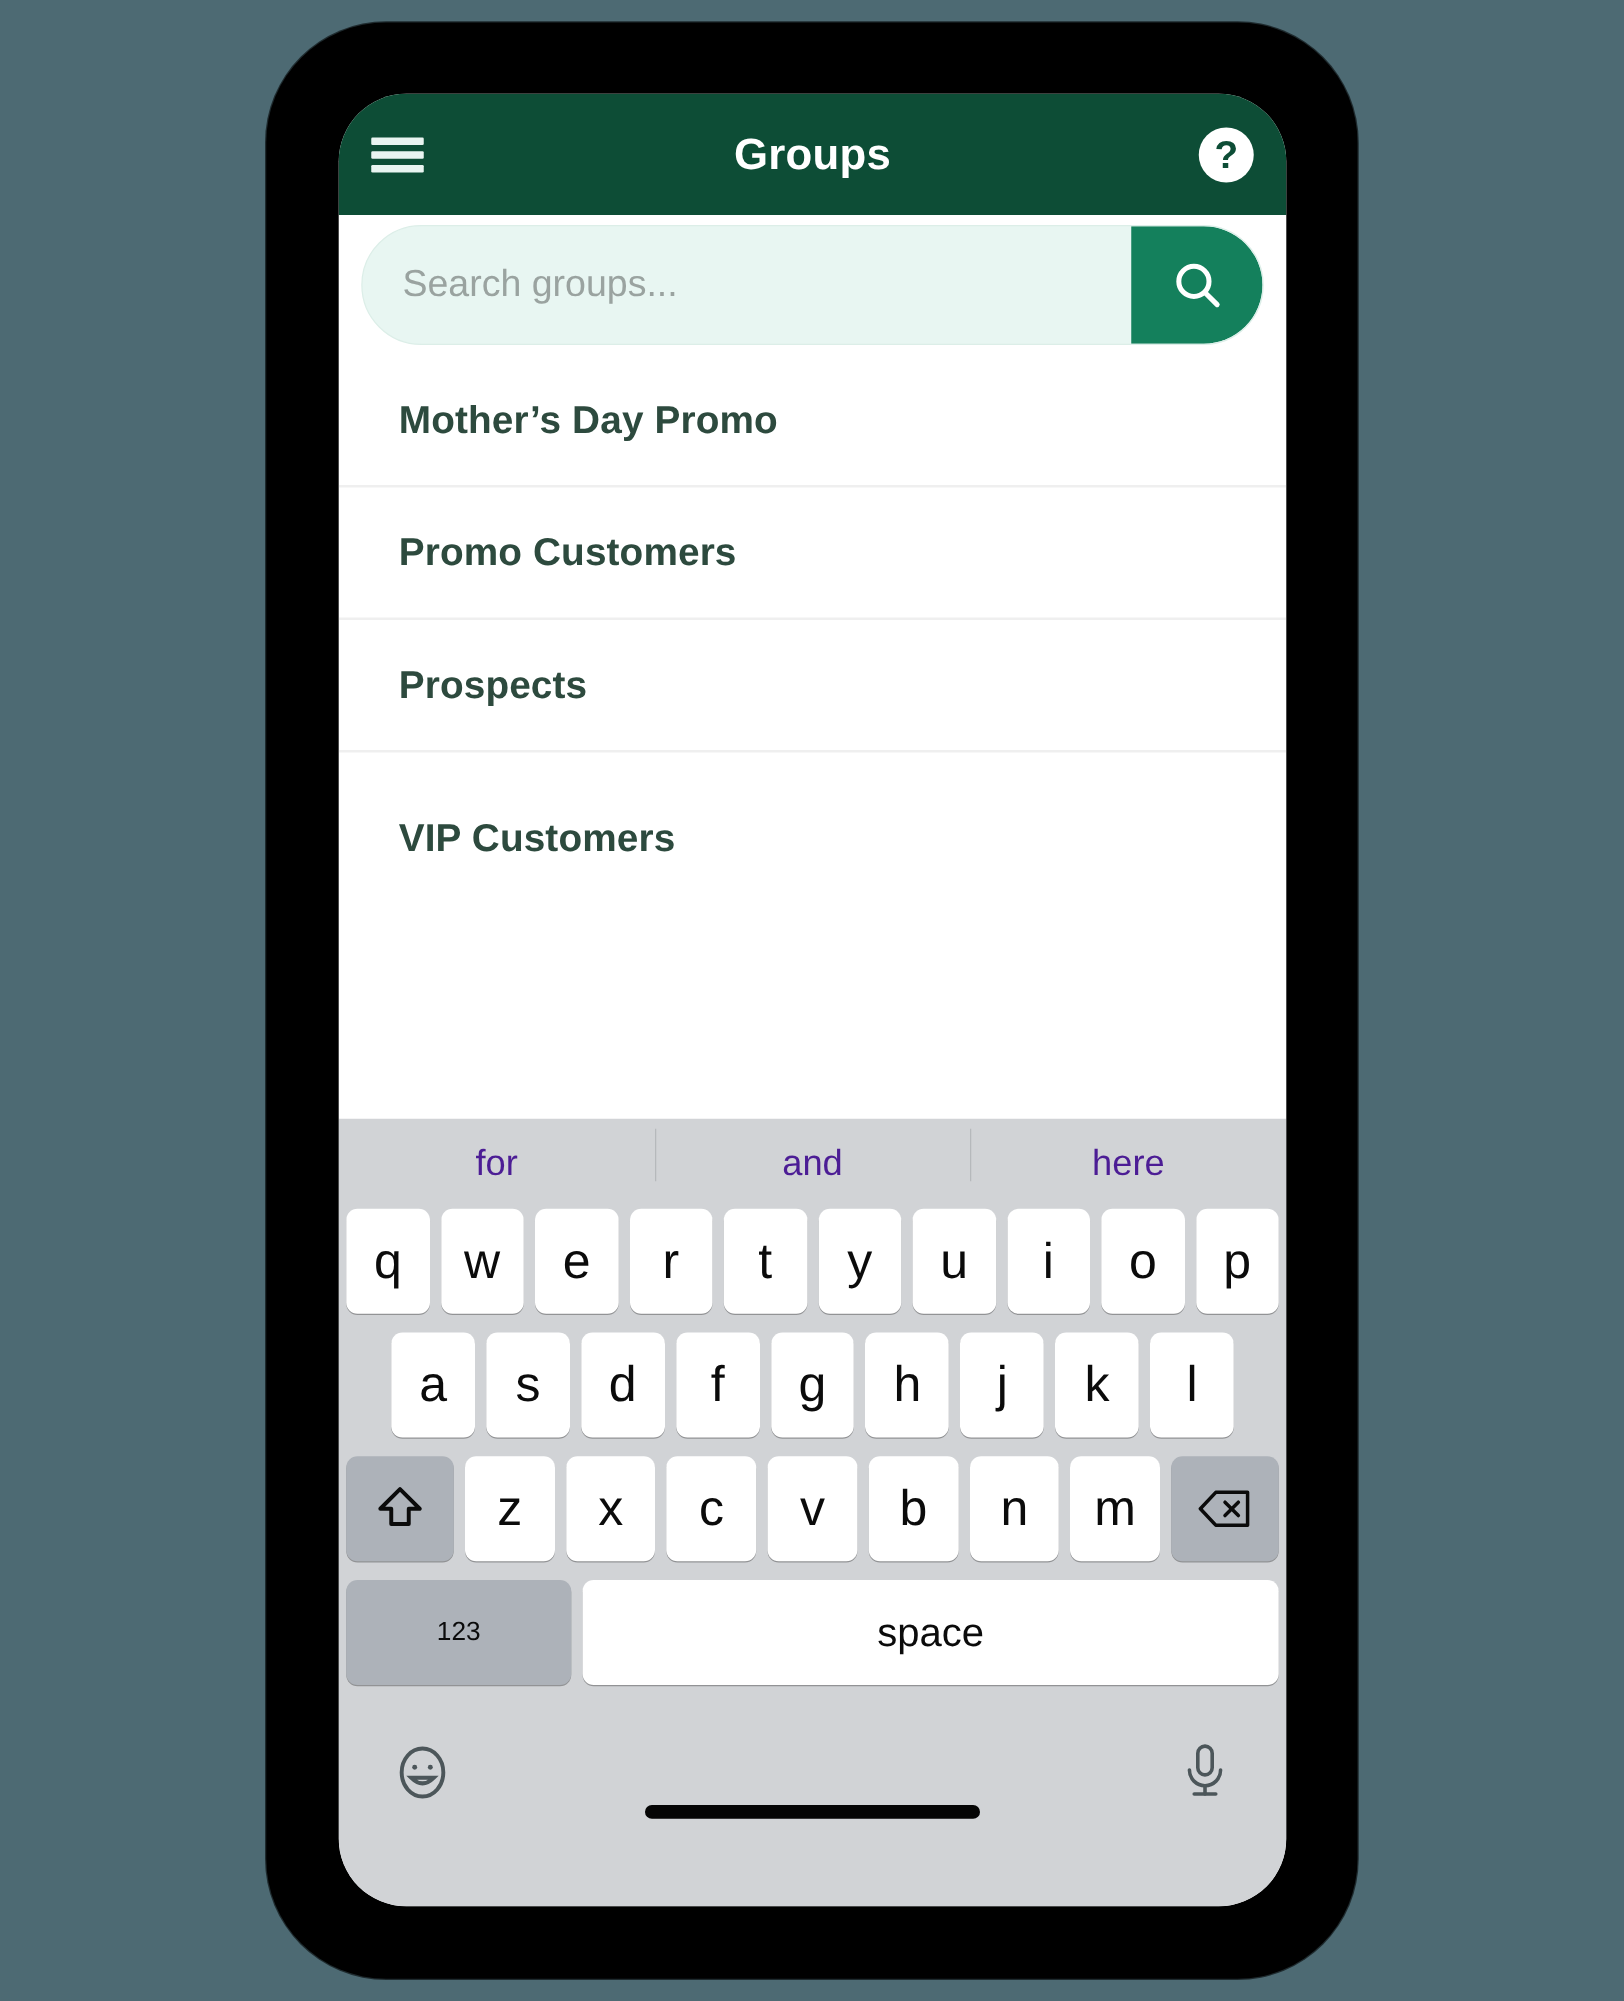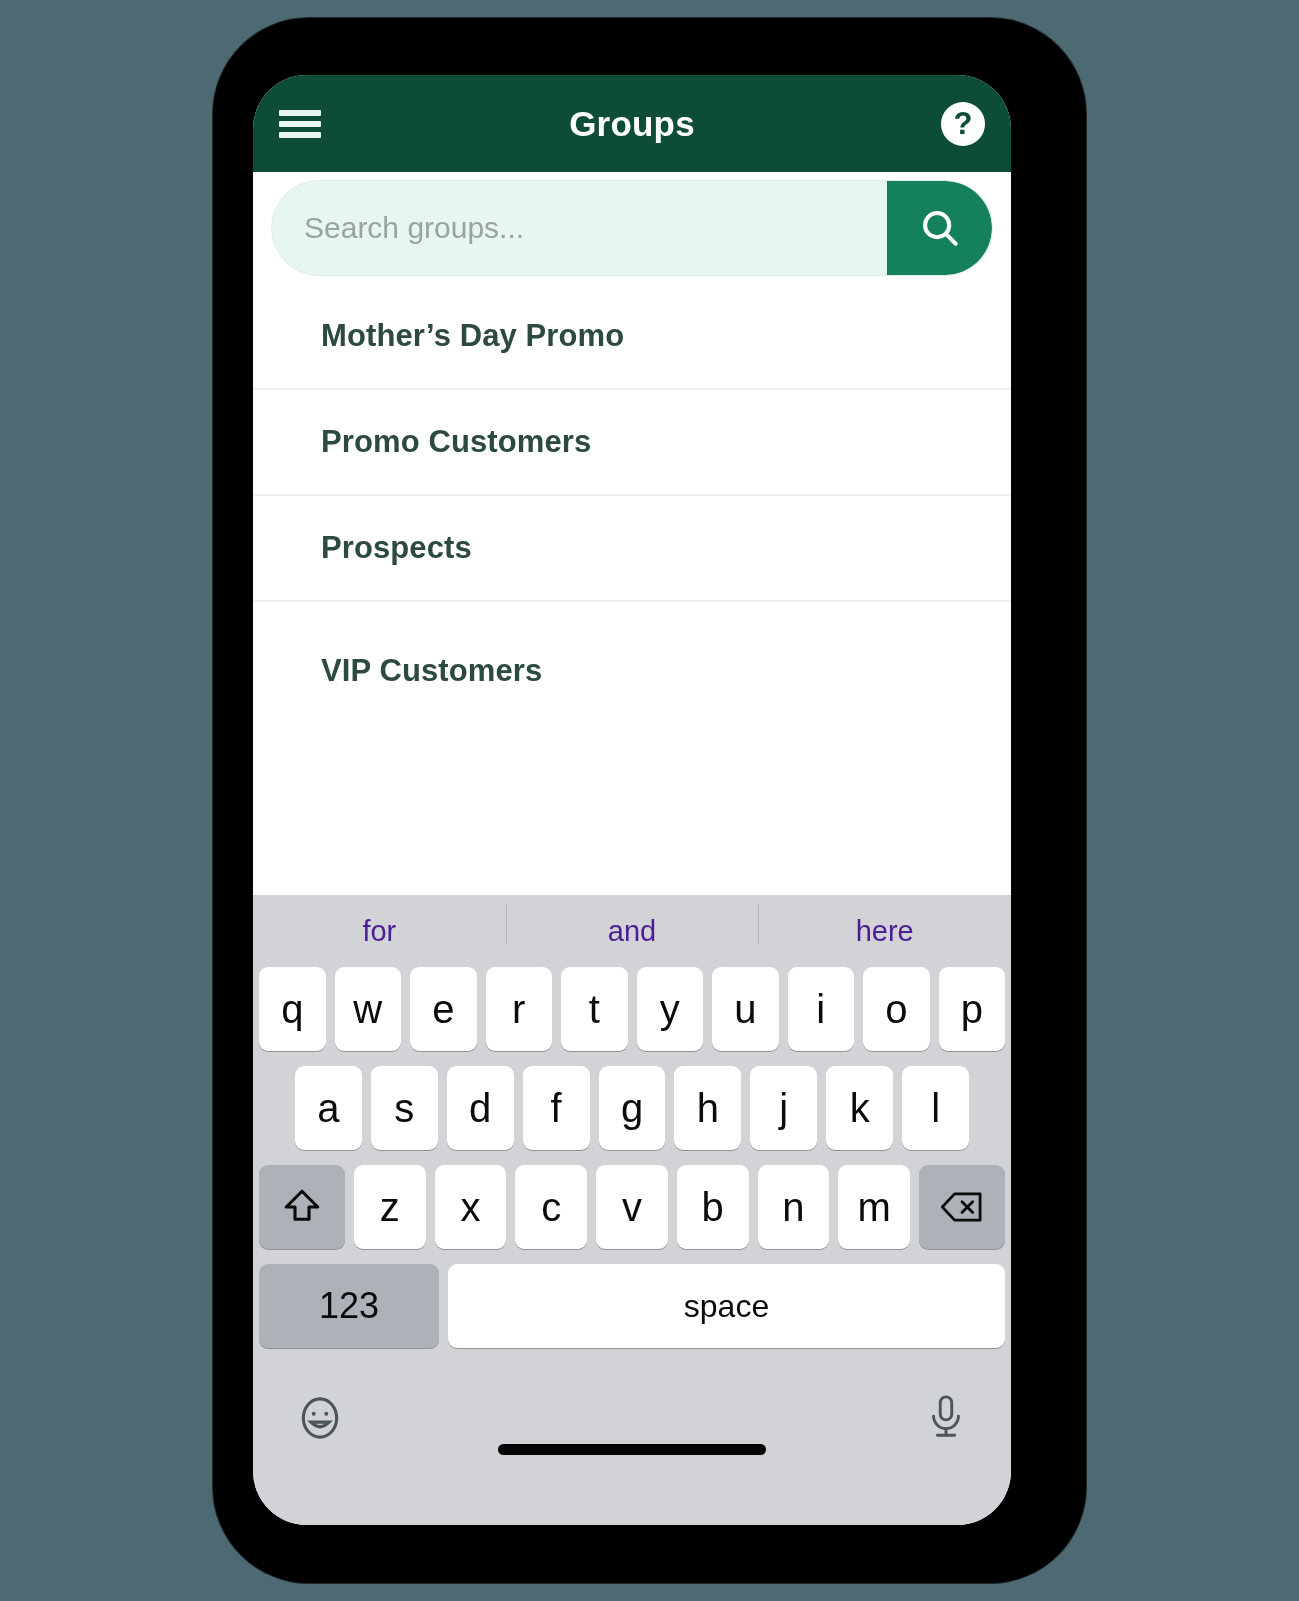--- a/index.html
+++ b/index.html
@@ -23,21 +23,21 @@
     top: 18px;
     width: 873px;
     height: 1565px;
     background: #000000;
     border-radius: 96px;
     box-shadow: 0 0 0 1px rgba(0,0,0,0.6);
   }
 
   .phone-screen {
     position: absolute;
-    left: 40px;
+    left: 58px;
     top: 57px;
     width: 758px;
     height: 1450px;
     background: #ffffff;
     border-radius: 54px;
     overflow: hidden;
     display: flex;
     flex-direction: column;
   }
 
@@ -146,21 +146,21 @@
   .group-list {
     flex: 1 1 auto;
     background: #ffffff;
     overflow: hidden;
   }
 
   .group-item {
     height: 106px;
     display: flex;
     align-items: center;
-    padding: 0 68px;
+    padding: 0 48px;
     border-bottom: 2px solid #efefef;
     cursor: pointer;
   }
   .group-item .label {
     font-size: 31px;
     font-weight: bold;
     color: #2d4a3e;
     letter-spacing: 0.1px;
   }
 
@@ -223,21 +223,21 @@
     user-select: none;
   }
 
   .key.mod {
     background: #adb2b9;
     flex: 0 0 86px;
   }
   .key.num {
     background: #adb2b9;
     flex: 0 0 180px;
-    font-size: 36px;
+    font-size: 21px;
   }
   .key.ret {
     background: #adb2b9;
     flex: 0 0 186px;
     font-size: 32px;
   }
   .key.space {
     flex: 1 1 auto;
     font-size: 32px;
   }

